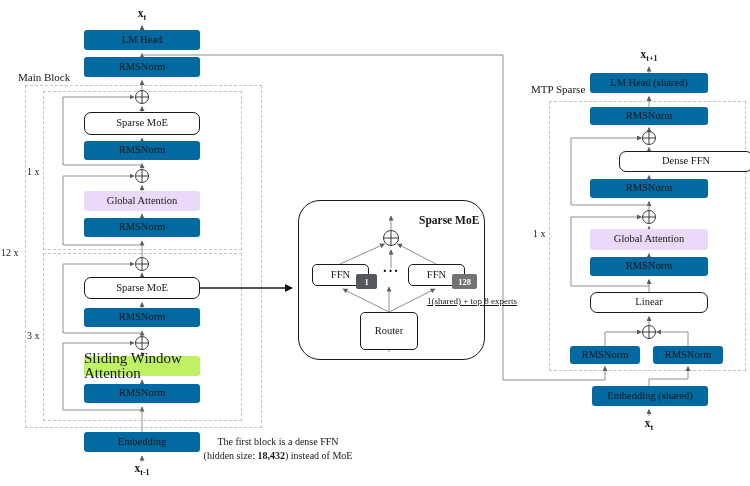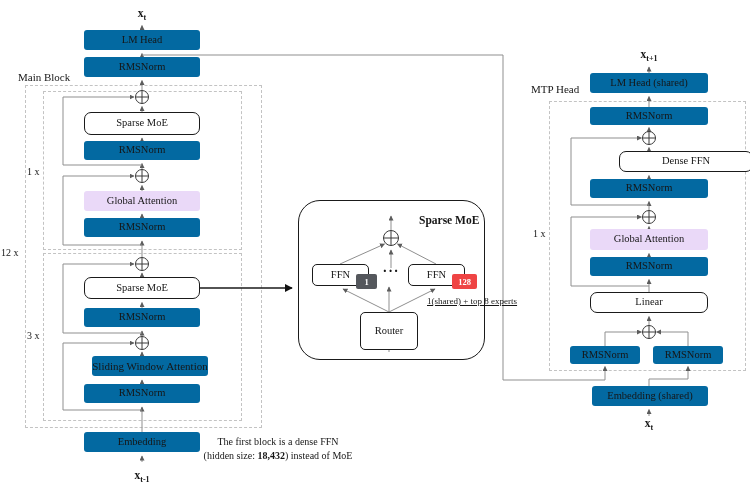--- a/index.html
+++ b/index.html
@@ -6,36 +6,36 @@
   #stage{position:relative;width:750px;height:486px;background:#fff;overflow:hidden;
          font-family:"Liberation Serif","DejaVu Serif",serif;color:#161616;}
   svg.wires{position:absolute;left:0;top:0;pointer-events:none;}
   #main-wires{z-index:1;}
   #moe-wires{z-index:3;}
   .dashed{position:absolute;border:1px dashed #c3c3c3;background:transparent;z-index:0;}
   .box{position:absolute;box-sizing:border-box;display:flex;align-items:center;justify-content:center;
        font-size:10.5px;line-height:1;z-index:2;}
   .gray{background:#0369a1;border-radius:3px;}
   .lavender{background:#ead9f8;border-radius:3px;}
-  .purple{background:#0369a1;border-radius:3px;font-size:11px;margin-left:8px;}
+  .purple{background:#bef264;border-radius:3px;font-size:15px;}
   .white{background:#fff;border:1.5px solid #1a1a1a;border-radius:7px;}
   .blocktitle{position:absolute;font-size:11px;z-index:2;white-space:nowrap;}
   .rep{position:absolute;font-size:10px;z-index:2;white-space:nowrap;}
   .var{position:absolute;font-weight:bold;font-size:11.5px;transform:translateX(-50%);z-index:2;white-space:nowrap;}
   .var sub{font-size:8px;}
   .moe-panel{position:absolute;left:298px;top:200px;width:187px;height:160px;box-sizing:border-box;
              background:#fff;border:1.5px solid #1a1a1a;border-radius:22px;z-index:2;}
   .moe-el{z-index:4;}
   .moe-title{position:absolute;left:419px;top:214px;font-weight:bold;font-size:11.5px;z-index:4;white-space:nowrap;}
   .dots{position:absolute;left:378px;top:264px;width:26px;text-align:center;font-weight:bold;
         font-size:14px;letter-spacing:1px;z-index:4;}
   .badge{position:absolute;box-sizing:border-box;display:flex;align-items:center;justify-content:center;
          color:#fff;font-weight:bold;font-size:8.5px;border-radius:2px;z-index:5;}
   .badge-dark{background:#54575c;}
-  .badge-purple{background:#ef4444;}
+  .badge-purple{background:#737373;}
   .note{position:absolute;left:427px;top:296px;font-size:9px;white-space:nowrap;z-index:5;text-decoration:underline;}
   .caption{position:absolute;left:183px;width:190px;text-align:center;font-size:10px;z-index:2;white-space:nowrap;}
 </style>
 </head>
 <body>
 
 <div id="stage">
 
   <div class="dashed" style="left:25px;top:85px;width:235px;height:341px;"></div>
   <div class="dashed" style="left:43px;top:91px;width:197px;height:157px;"></div>
@@ -155,21 +155,21 @@
     </div>
   <div class="box purple" style="left:84px;top:356px;width:116px;height:20px;">
       <span>Sliding Window Attention</span>
     </div>
   <div class="box gray" style="left:84px;top:384px;width:116px;height:19px;">
       <span>RMSNorm</span>
     </div>
   <div class="box gray" style="left:84px;top:432px;width:116px;height:20px;">
       <span>Embedding</span>
     </div>
-  <div class="var" style="left:142px;top:462px;margin-top:7px;"><span>x</span><sub>t-1</sub></div>
+  <div class="var" style="left:142px;top:462px;"><span>x</span><sub>t-1</sub></div>
 
   <div class="caption" style="top:436px;"><span>The first block is a dense FFN</span></div>
   <div class="caption" style="top:450px;"><span>(hidden size: </span><b>18,432</b><span>) instead of MoE</span></div>
 
   <div class="moe-panel"></div>
   <svg id="moe-wires" class="wires" width="750" height="486">
     <defs>
       <marker id="ar2" markerWidth="6" markerHeight="6" refX="4.5" refY="2.5" orient="auto">
         <path d="M0,0 L5,2.5 L0,5 Z" fill="#5c5c5c"></path>
       </marker>
@@ -205,21 +205,21 @@
     </div>
   <div class="note"><span>1(shared) + top 8 experts</span></div>
   <div class="box white moe-el" style="left:360px;top:312px;width:58px;height:38px;border-radius:5px;">
       <span>Router</span>
     </div>
 
   <div class="var" style="left:649px;top:48px;"><span>x</span><sub>t+1</sub></div>
   <div class="box gray" style="left:590px;top:73px;width:118px;height:20px;">
       <span>LM Head (shared)</span>
     </div>
-  <div class="blocktitle" style="left:531px;top:83px;"><span>MTP Head</span></div>
+  <div class="blocktitle" style="left:531px;top:83px;"><span>MTP Sparse</span></div>
   <div class="box gray" style="left:590px;top:107px;width:118px;height:18px;">
       <span>RMSNorm</span>
     </div>
   <div class="box white" style="left:619px;top:151px;width:134px;height:21px;">
       <span>Dense FFN</span>
     </div>
   <div class="box gray" style="left:590px;top:179px;width:118px;height:19px;">
       <span>RMSNorm</span>
     </div>
   <div class="rep" style="left:533px;top:228px;"><span>1 x</span></div>

